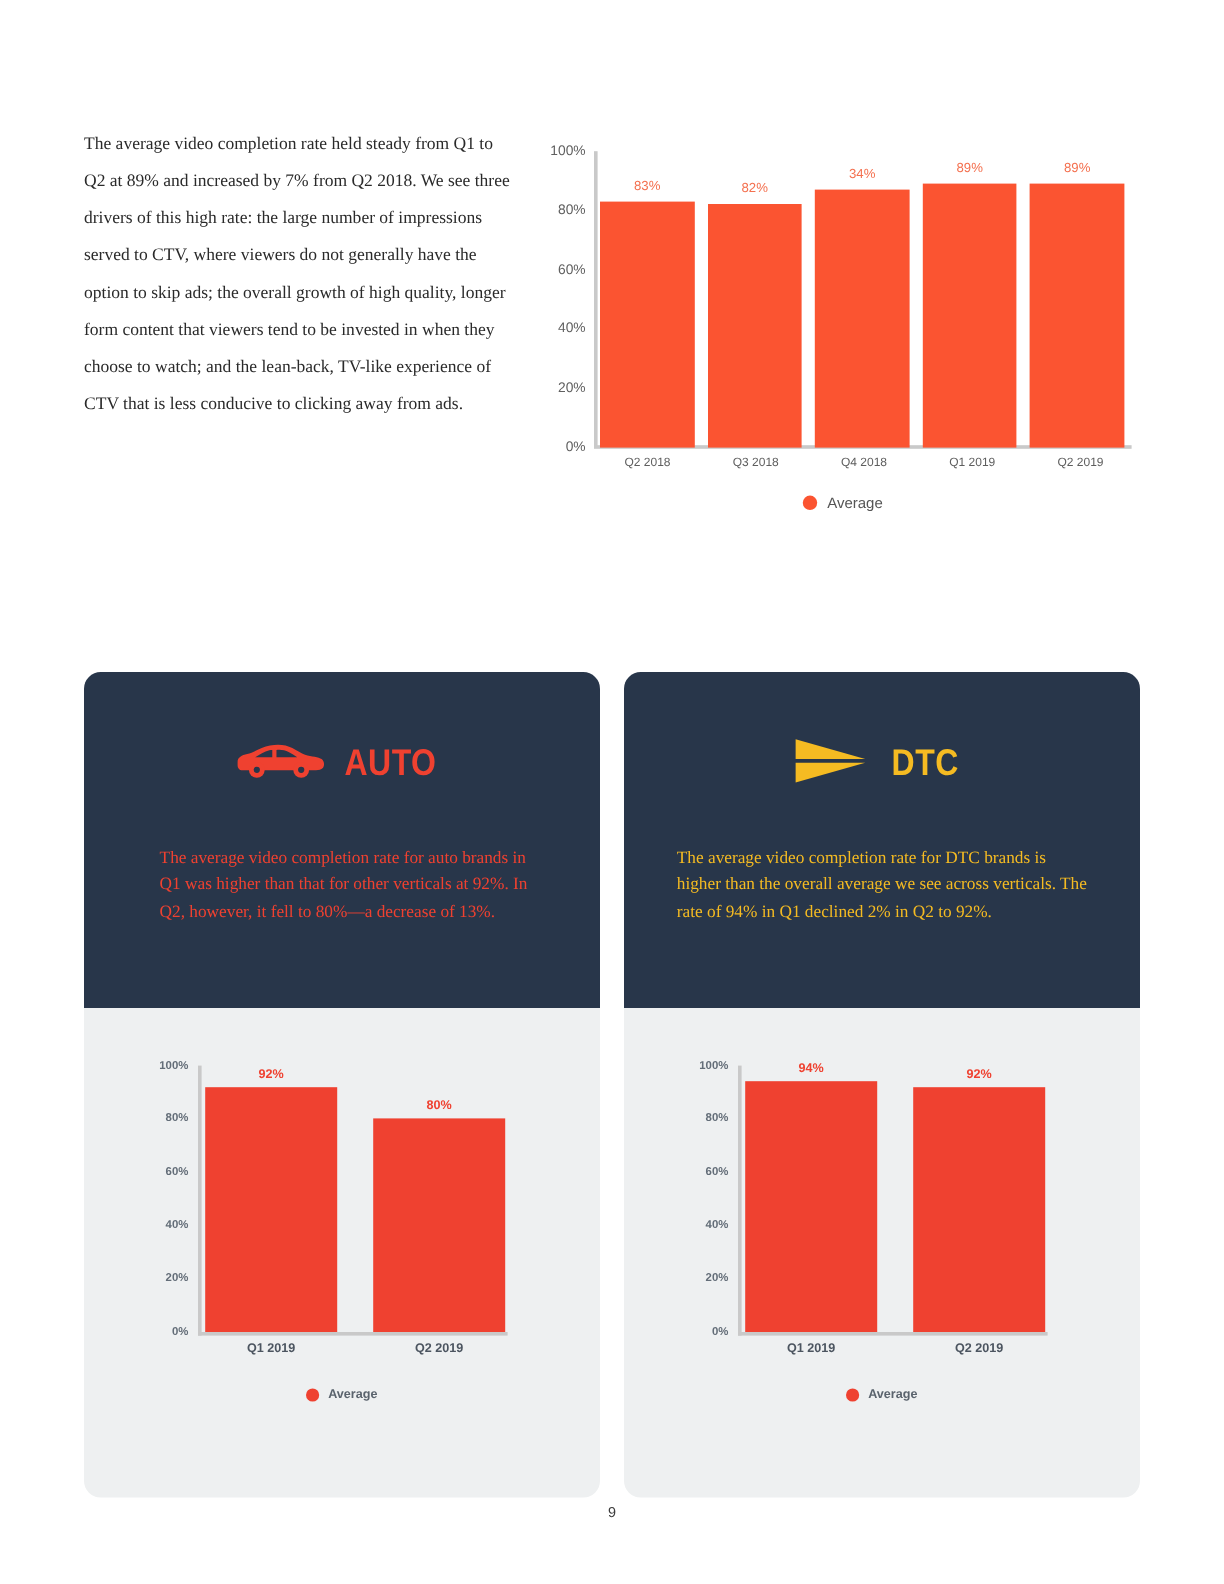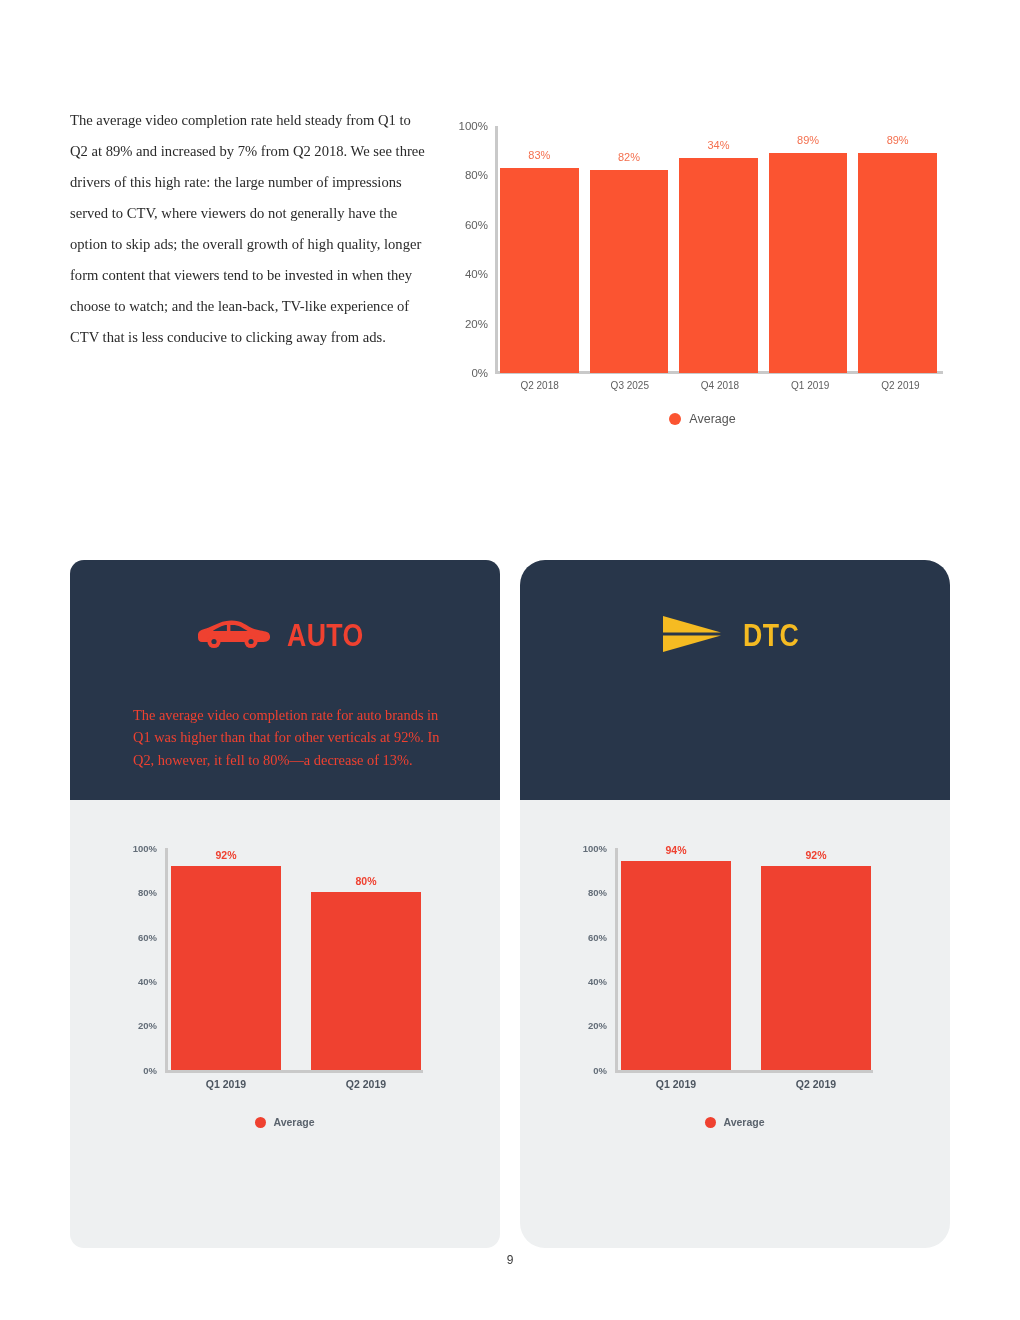--- a/index.html
+++ b/index.html
@@ -93,23 +93,23 @@
   
   .cards { position:absolute; left:0; top:560px; width:1020px; height:690px; }
   .card {
     position:absolute;
     width:430px; height:688px;
     border-radius:14px;
     overflow:hidden;
     background:#eef0f1;
   }
   .card.left { left:70px; }
-  .card.right { left:520px;border-radius:25px; }
+  .card.right { left:520px; }
   .card-head {
-    height:240px;
+    height:280px;
     background:#28364a;
     padding:48px 44px 0 44px;
   }
   .card-head-title {
     display:flex; align-items:center; justify-content:center; gap:16px;
     height:56px;
   }
   .vert-name {
     font-family:"Liberation Sans", sans-serif;
     font-weight:bold;
@@ -230,21 +230,21 @@
         <div class="bar-col">
           <div class="bar" style="height: 89%;">
             <span class="bar-label">89%</span>
           </div>
         </div>
       </div>
     </div>
 
     <div class="xlabels">
       <div class="xlabel">Q2 2018</div>
-      <div class="xlabel">Q3 2025</div>
+      <div class="xlabel">Q3 2018</div>
       <div class="xlabel">Q4 2018</div>
       <div class="xlabel">Q1 2019</div>
       <div class="xlabel">Q2 2019</div>
     </div>
 
     <div class="legend">
       <span class="legend-dot"></span>
       <span class="legend-text">Average</span>
     </div>
   </div>
@@ -311,20 +311,21 @@
     <div class="card-head">
       <div class="card-head-title">
         <span>
           <svg width="66" height="40" viewBox="0 0 66 40" aria-hidden="true">
             <polygon fill="#f5bb22" points="2,2 60,18.4 2,18.4"></polygon>
             <polygon fill="#f5bb22" points="2,21.6 60,21.6 2,38"></polygon>
           </svg>
         </span>
         <span class="vert-name dtc">DTC</span>
       </div>
+      <div class="card-body-text dtc">The average video completion rate for DTC brands is higher than the overall average we see across verticals. The rate of 94% in Q1 declined 2% in Q2 to 92%.</div>
     </div>
 
     <div class="card-chart">
       <div class="mini-plotwrap">
         <div class="mini-axis-y"></div>
         <div class="mini-axis-x"></div>
         <div class="mini-ytick" style="top:222px">0%</div>
         <div class="mini-ytick" style="top:177px">20%</div>
         <div class="mini-ytick" style="top:133px">40%</div>
         <div class="mini-ytick" style="top:89px">60%</div>

